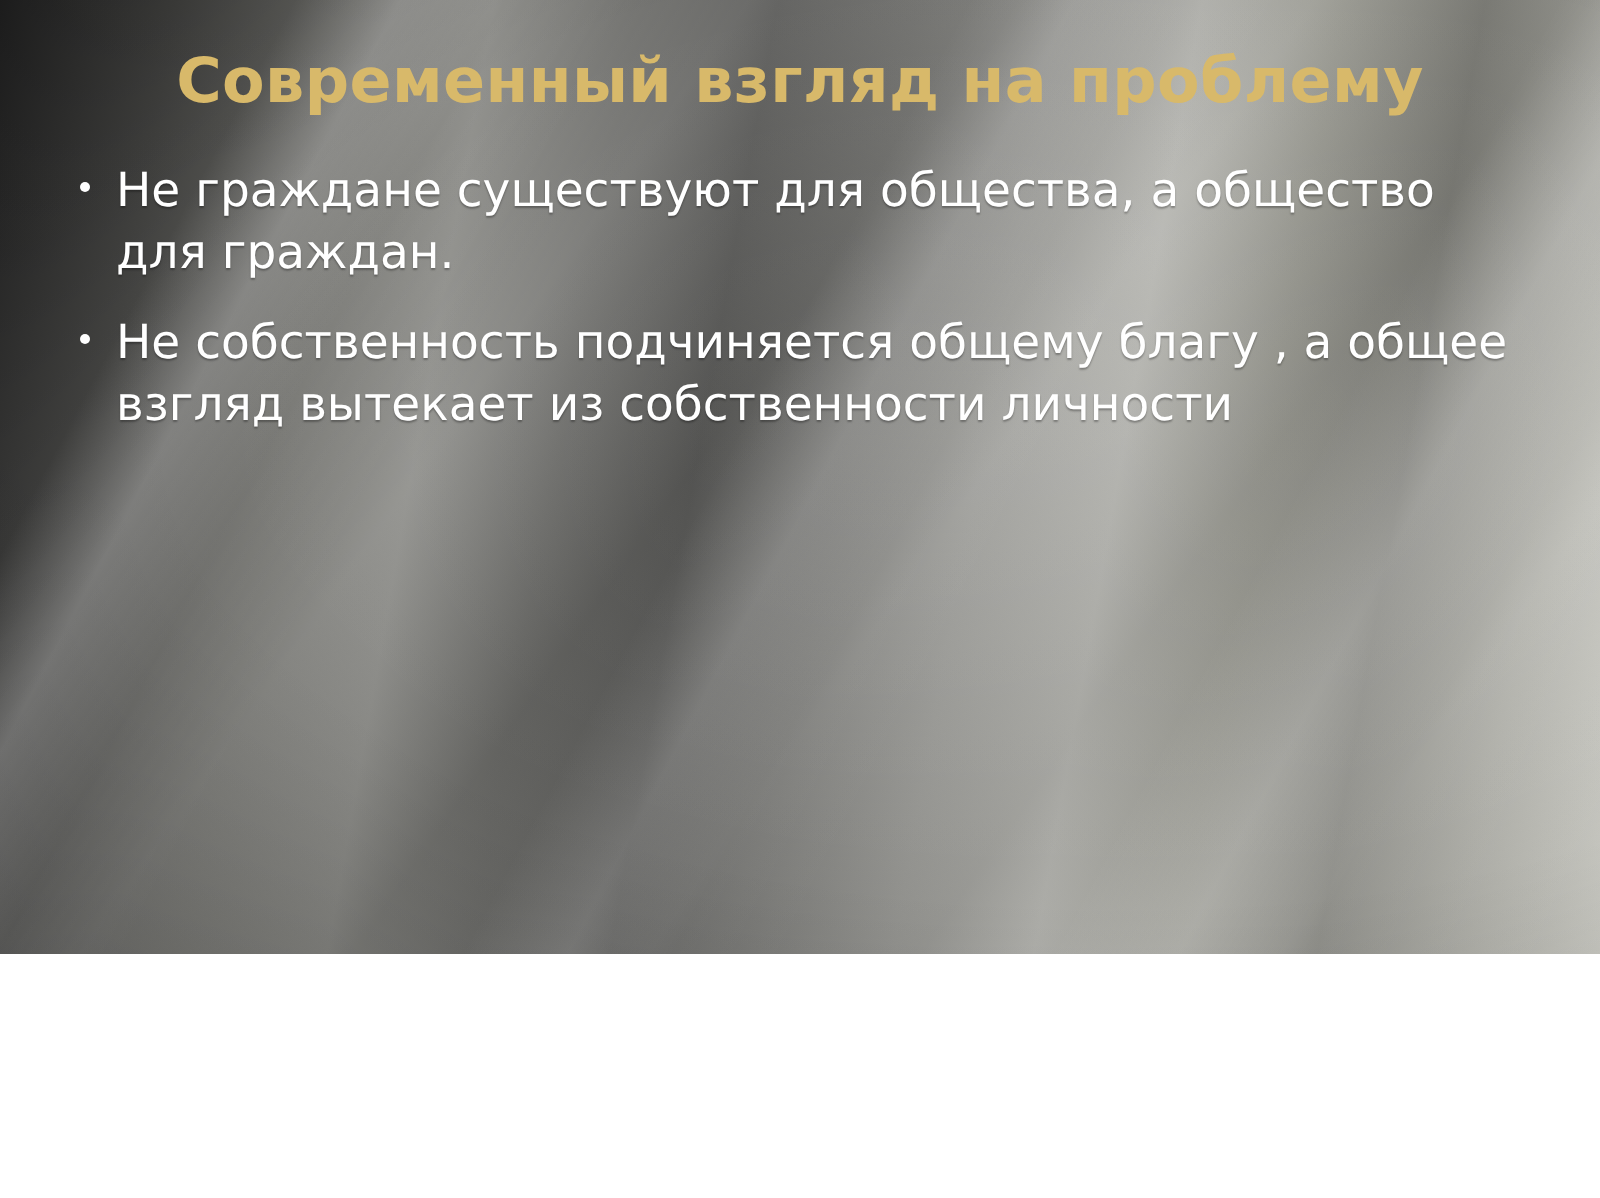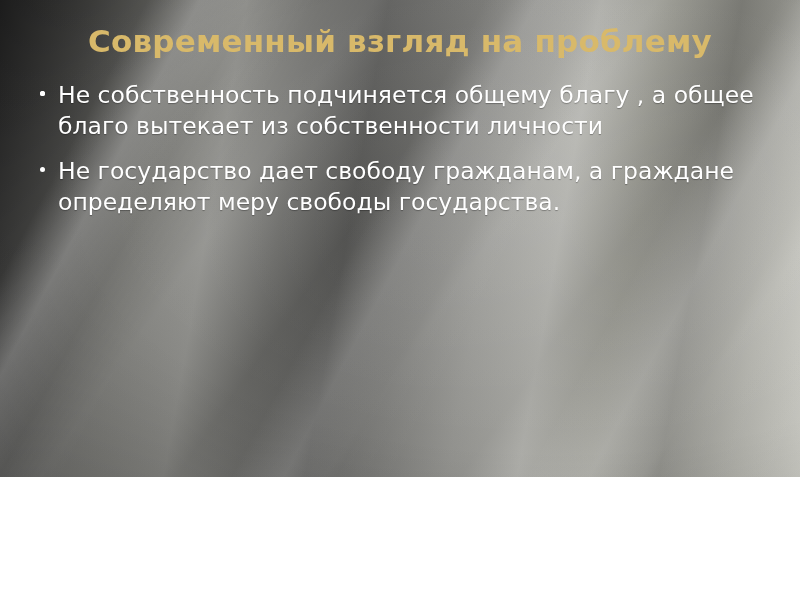--- a/index.html
+++ b/index.html
@@ -116,24 +116,21 @@
 <div class="slide">
   <div class="sheen"></div>
   <div class="vignette"></div>
 
   <div class="content">
     <h1 class="title">Современный взгляд на проблему</h1>
 
     <ul class="body-list">
       <li class="bullet-item">
         <span class="bullet-mark"></span>
+        <span>Не граждане существуют для общества, а общество для граждан.</span>
       </li>
       <li class="bullet-item">
         <span class="bullet-mark"></span>
-        <span>Не собственность  подчиняется общему благу , а общее  благо  вытекает из собственности личности</span>
-      </li>
-      <li class="bullet-item">
-        <span class="bullet-mark"></span>
-        <span>Не государство дает свободу гражданам, а граждане определяют меру свободы государства.</span>
+        <span>Не собственность  подчиняется общему благу , а общее  взгляд  вытекает из собственности личности</span>
       </li>
     </ul>
   </div>
 </div>
 
 </body></html>

